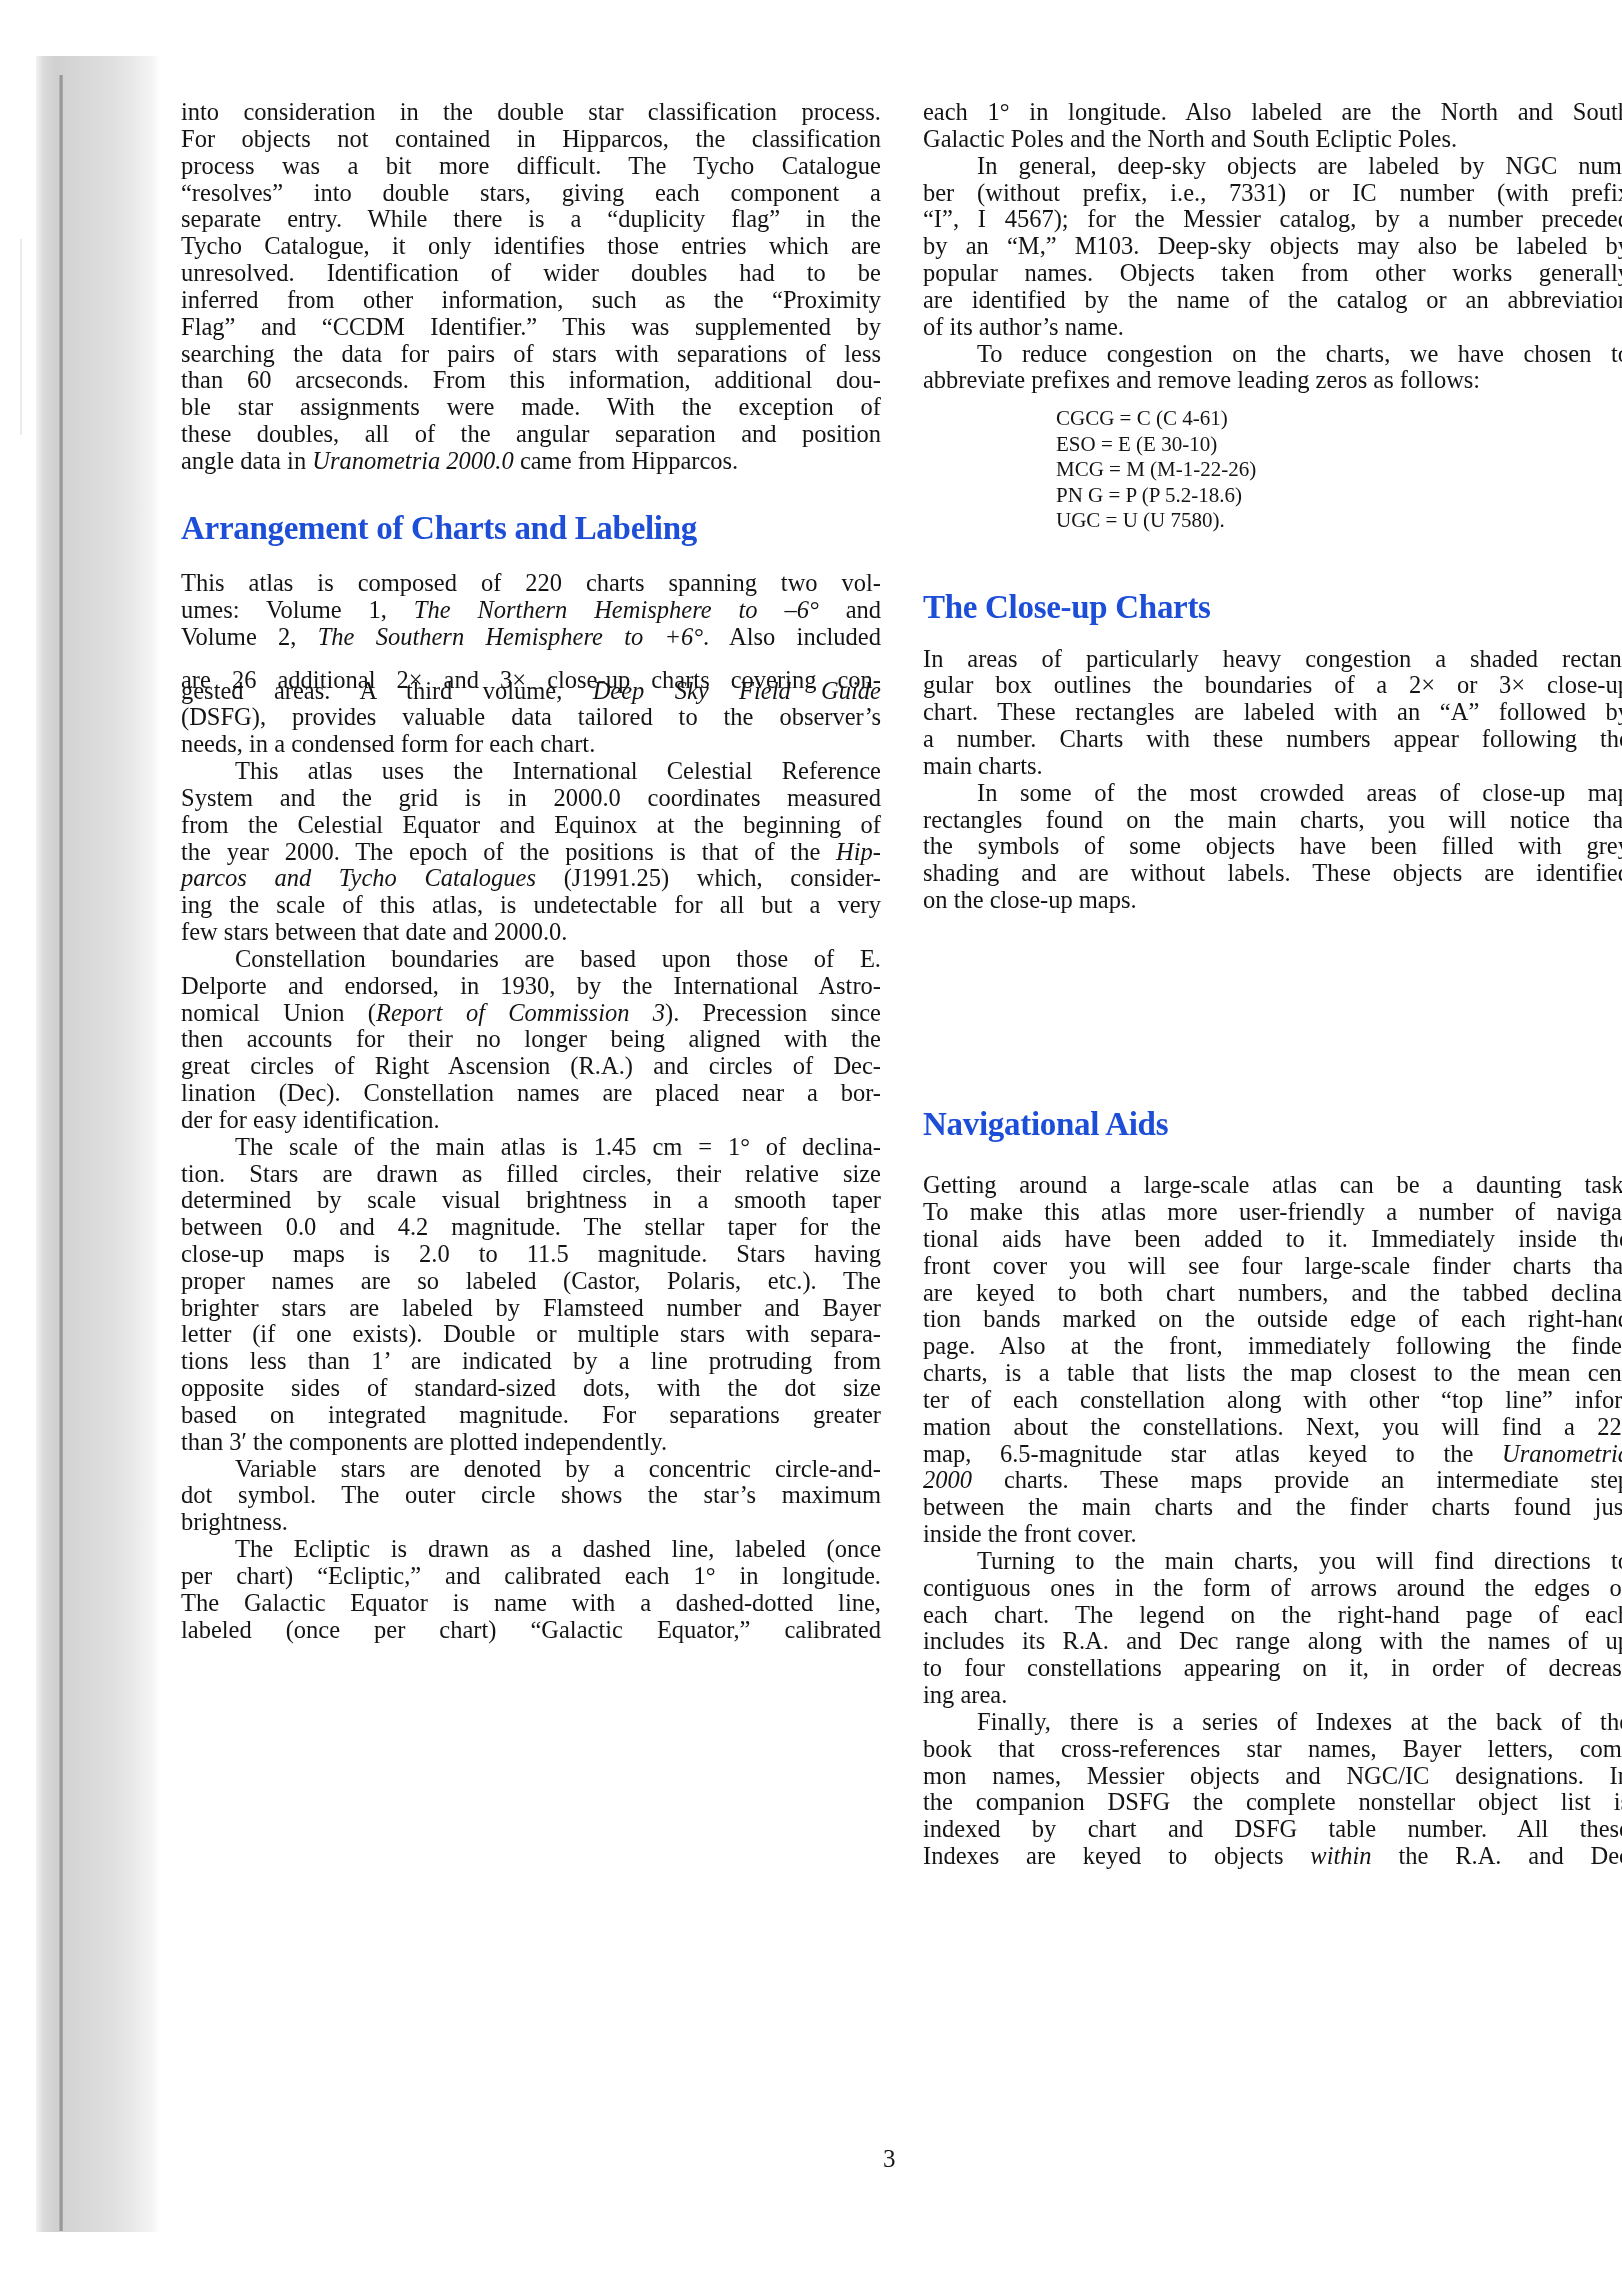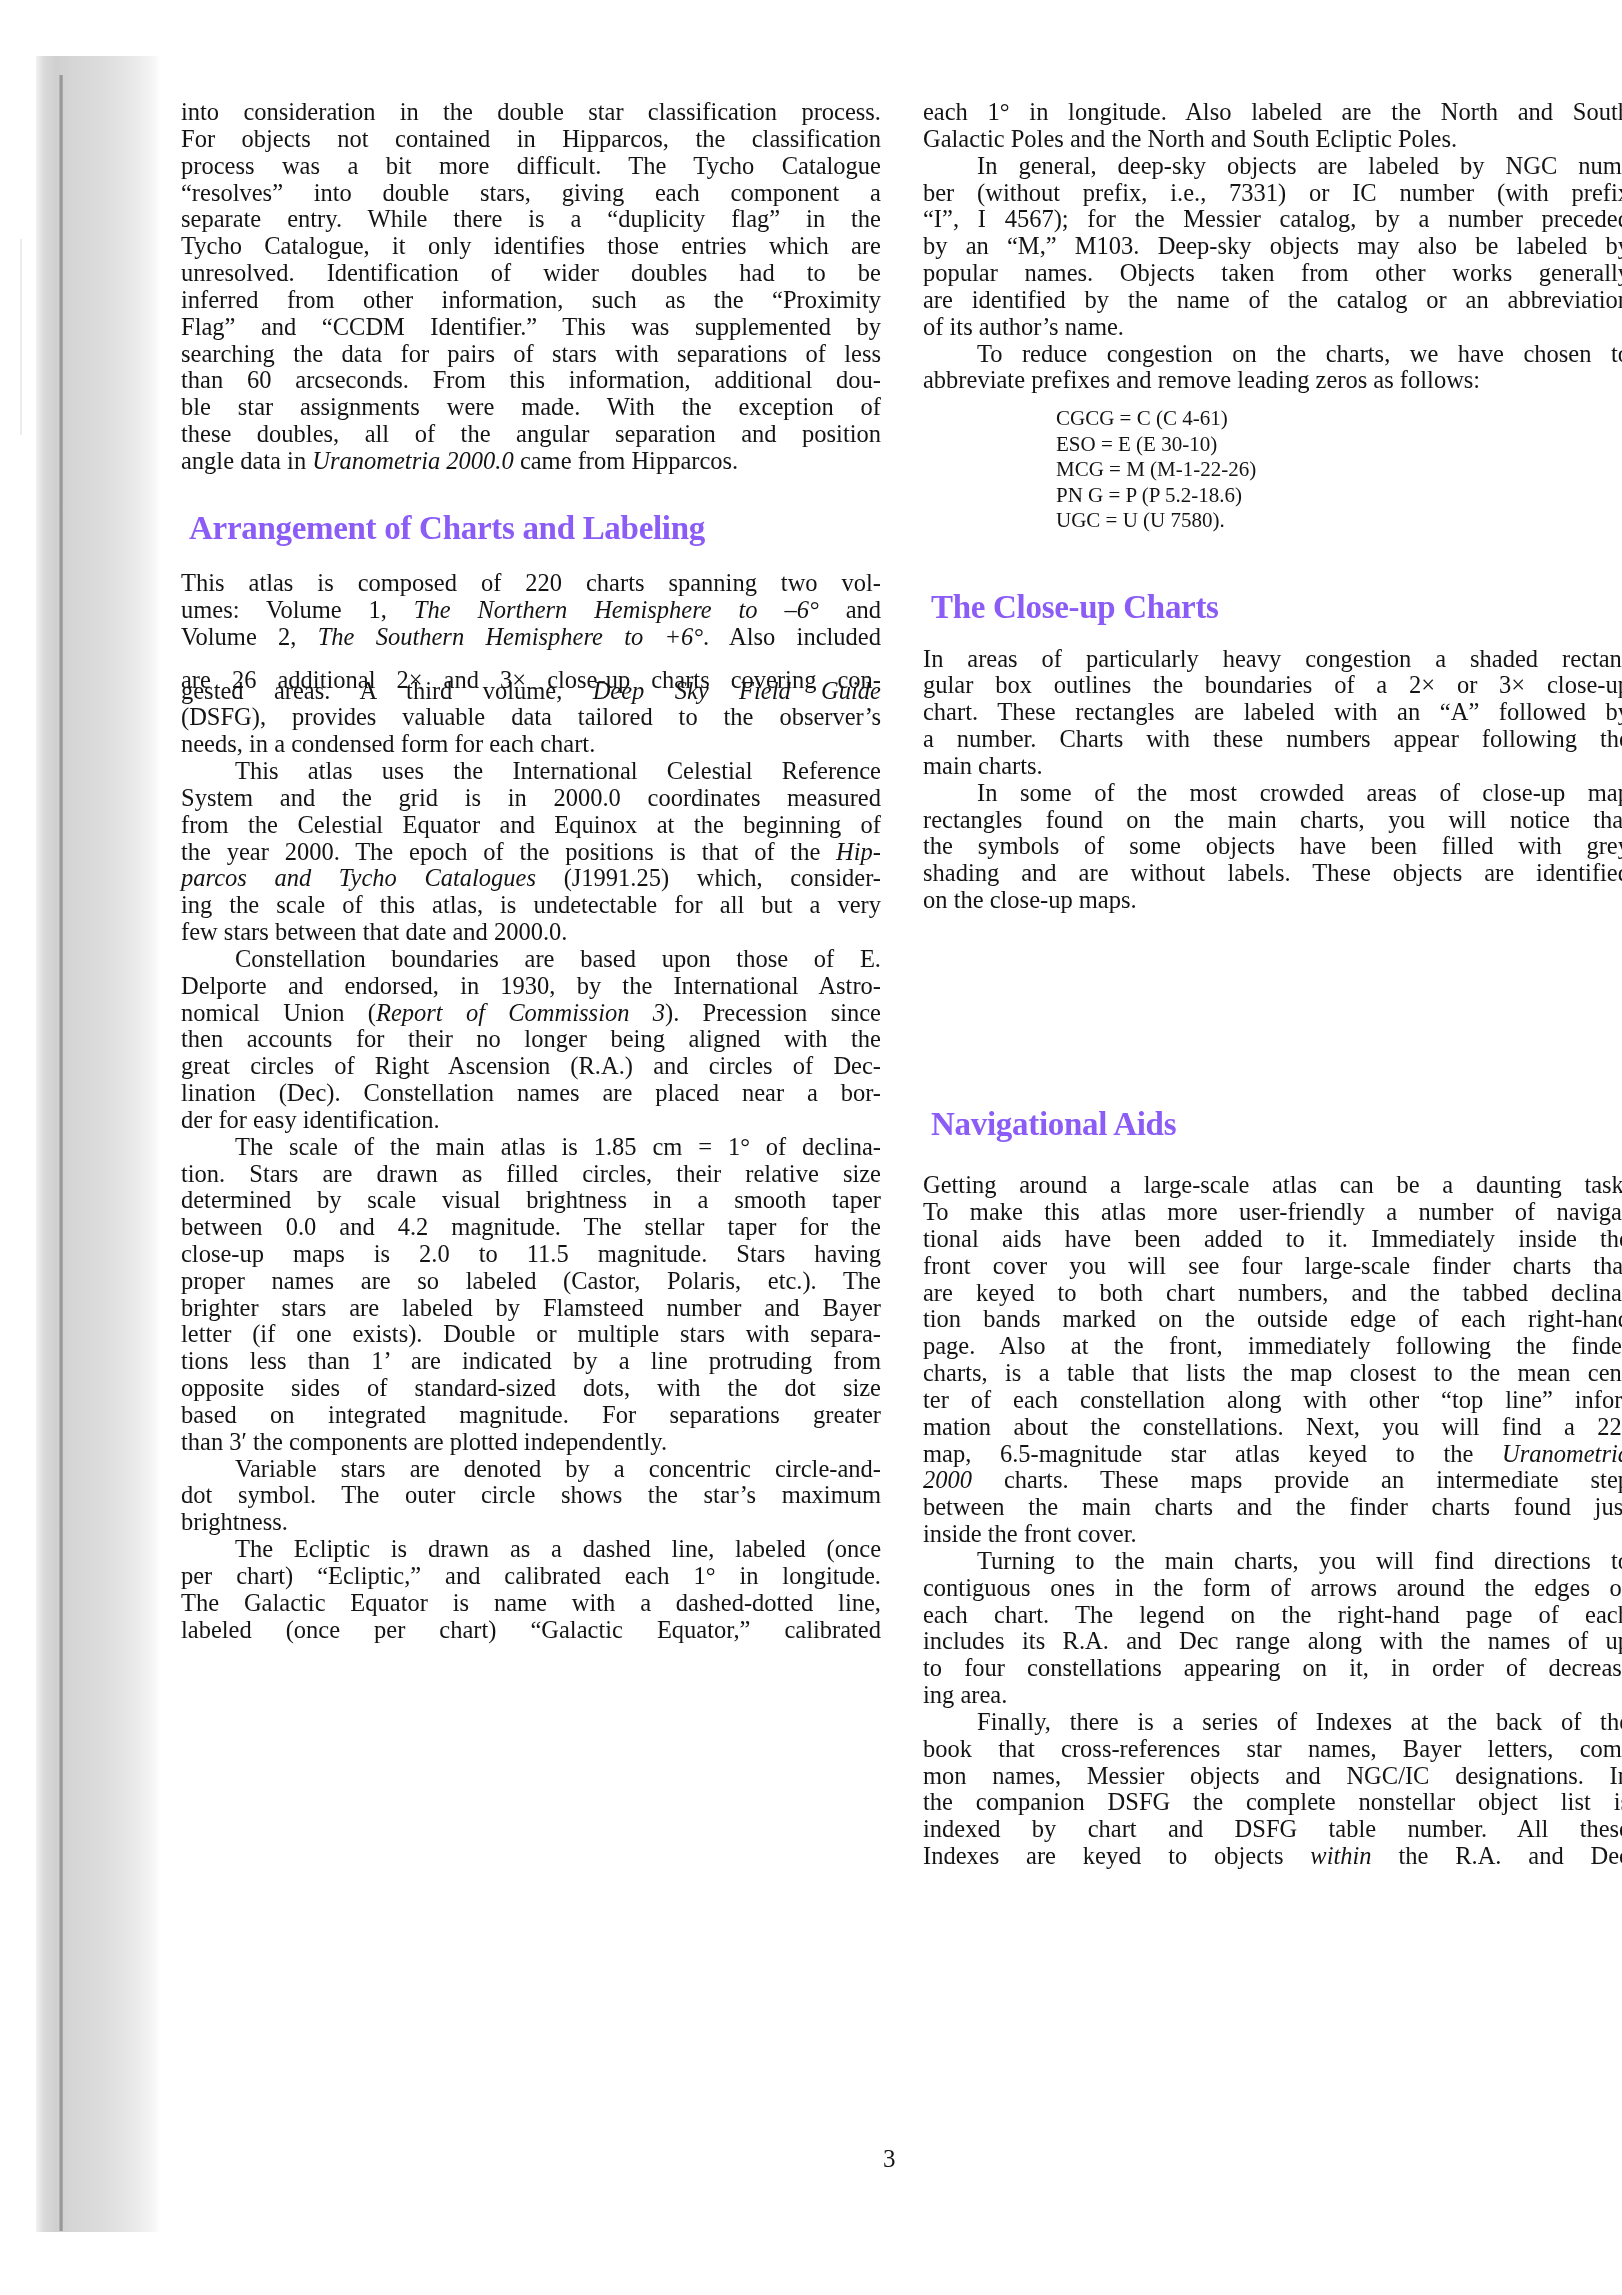--- a/index.html
+++ b/index.html
@@ -13,21 +13,21 @@
 
   .col { position:absolute; top:0; font-family:"Liberation Serif", "DejaVu Serif", serif; color:#141414; }
   .col-left { left:181px; width:700px; }
   .col-right { left:923px; width:707px; }
 
   .line { position:absolute; left:0; width:100%; font-size:24.5px; line-height:27px; height:27px;
     white-space:nowrap; text-align:justify; text-align-last:justify; transform-origin:left top; }
   .line.last { text-align-last:left; }
   .line .ind { display:inline-block; width:54px; }
   .line i, .line em { font-style:italic; }
-  .heading { position:absolute; left:8px; font-family:"Liberation Serif", serif; font-weight:bold; font-size:33px; line-height:37px; white-space:nowrap; color:#8b5cf6; letter-spacing:-0.3px; }
+  .heading { position:absolute; left:0; font-family:"Liberation Serif", serif; font-weight:bold; font-size:33px; line-height:37px; white-space:nowrap; color:#1d4ed8; letter-spacing:-0.3px; }
   .abbr { position:absolute; left:133px; font-size:21px; line-height:29.4px; white-space:nowrap; }
   .page-number { position:absolute; left:883px; top:2145px; font-family:"Liberation Serif", serif; font-size:25px; color:#151515; }
 </style>
 </head>
 <body>
 
 <div class="page">
   <div class="binding"></div>
   <div class="binding-line"></div>
   <div class="binding-edge"></div>
@@ -76,21 +76,21 @@
       <div class="line" style="top:945px"><span class="ind"></span><span>Constellation boundaries are based upon those of E.</span></div>
       <div class="line" style="top:972px">Delporte and endorsed, in 1930, by the International Astro-</div>
       <div class="line" style="top:999px"><span>nomical Union (</span><i>Report of Commission 3</i><span>). Precession since</span></div>
       <div class="line" style="top:1025px">then accounts for their no longer being aligned with the</div>
       <div class="line" style="top:1052px">great circles of Right Ascension (R.A.) and circles of Dec-</div>
       <div class="line" style="top:1079px">lination (Dec). Constellation names are placed near a bor-</div>
       <div class="line last" style="top:1106px">der for easy identification.</div>
     </div>
 
     <div>
-      <div class="line" style="top:1133px"><span class="ind"></span><span>The scale of the main atlas is 1.85 cm = 1° of declina-</span></div>
+      <div class="line" style="top:1133px"><span class="ind"></span><span>The scale of the main atlas is 1.45 cm = 1° of declina-</span></div>
       <div class="line" style="top:1160px">tion. Stars are drawn as filled circles, their relative size</div>
       <div class="line" style="top:1186px">determined by scale visual brightness in a smooth taper</div>
       <div class="line" style="top:1213px">between 0.0 and 4.2 magnitude. The stellar taper for the</div>
       <div class="line" style="top:1240px">close-up maps is 2.0 to 11.5 magnitude. Stars having</div>
       <div class="line" style="top:1267px">proper names are so labeled (Castor, Polaris, etc.). The</div>
       <div class="line" style="top:1294px">brighter stars are labeled by Flamsteed number and Bayer</div>
       <div class="line" style="top:1320px">letter (if one exists). Double or multiple stars with separa-</div>
       <div class="line" style="top:1347px">tions less than 1’ are indicated by a line protruding from</div>
       <div class="line" style="top:1374px">opposite sides of standard-sized dots, with the dot size</div>
       <div class="line" style="top:1401px">based on integrated magnitude. For separations greater</div>

